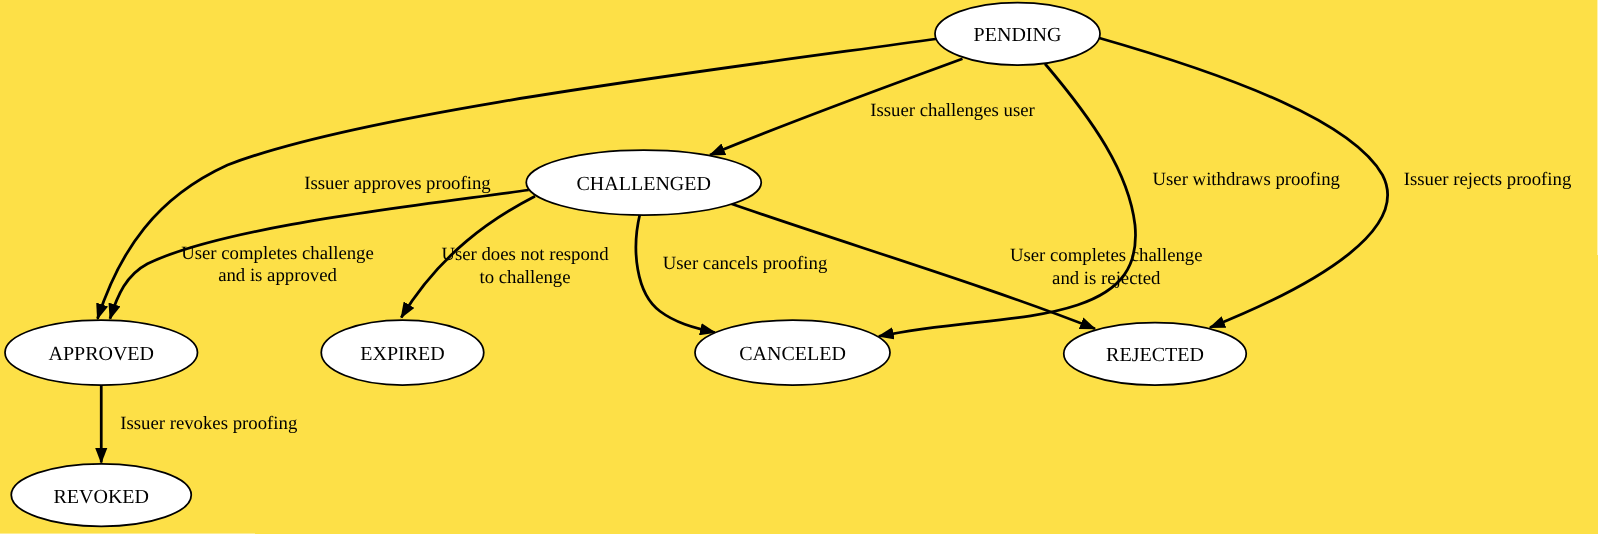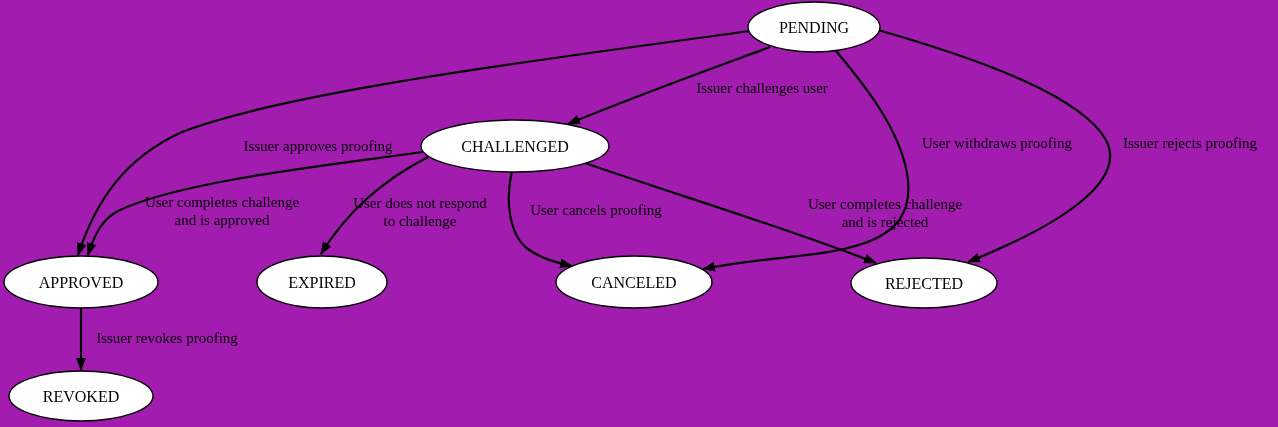--- a/index.html
+++ b/index.html
@@ -4,21 +4,21 @@
 <style>
   html, body {
     margin: 0;
     padding: 0;
     background: #ffffff;
   }
   .canvas {
     position: relative;
     width: 1278px;
     height: 427px;
-    background: #a21caf;
+    background: #fde047;
     overflow: hidden;
   }
   svg { display: block; }
   text {
     font-family: "Liberation Serif", "DejaVu Serif", serif;
     fill: #000000;
   }
   .edge {
     fill: none;
     stroke: #000000;

